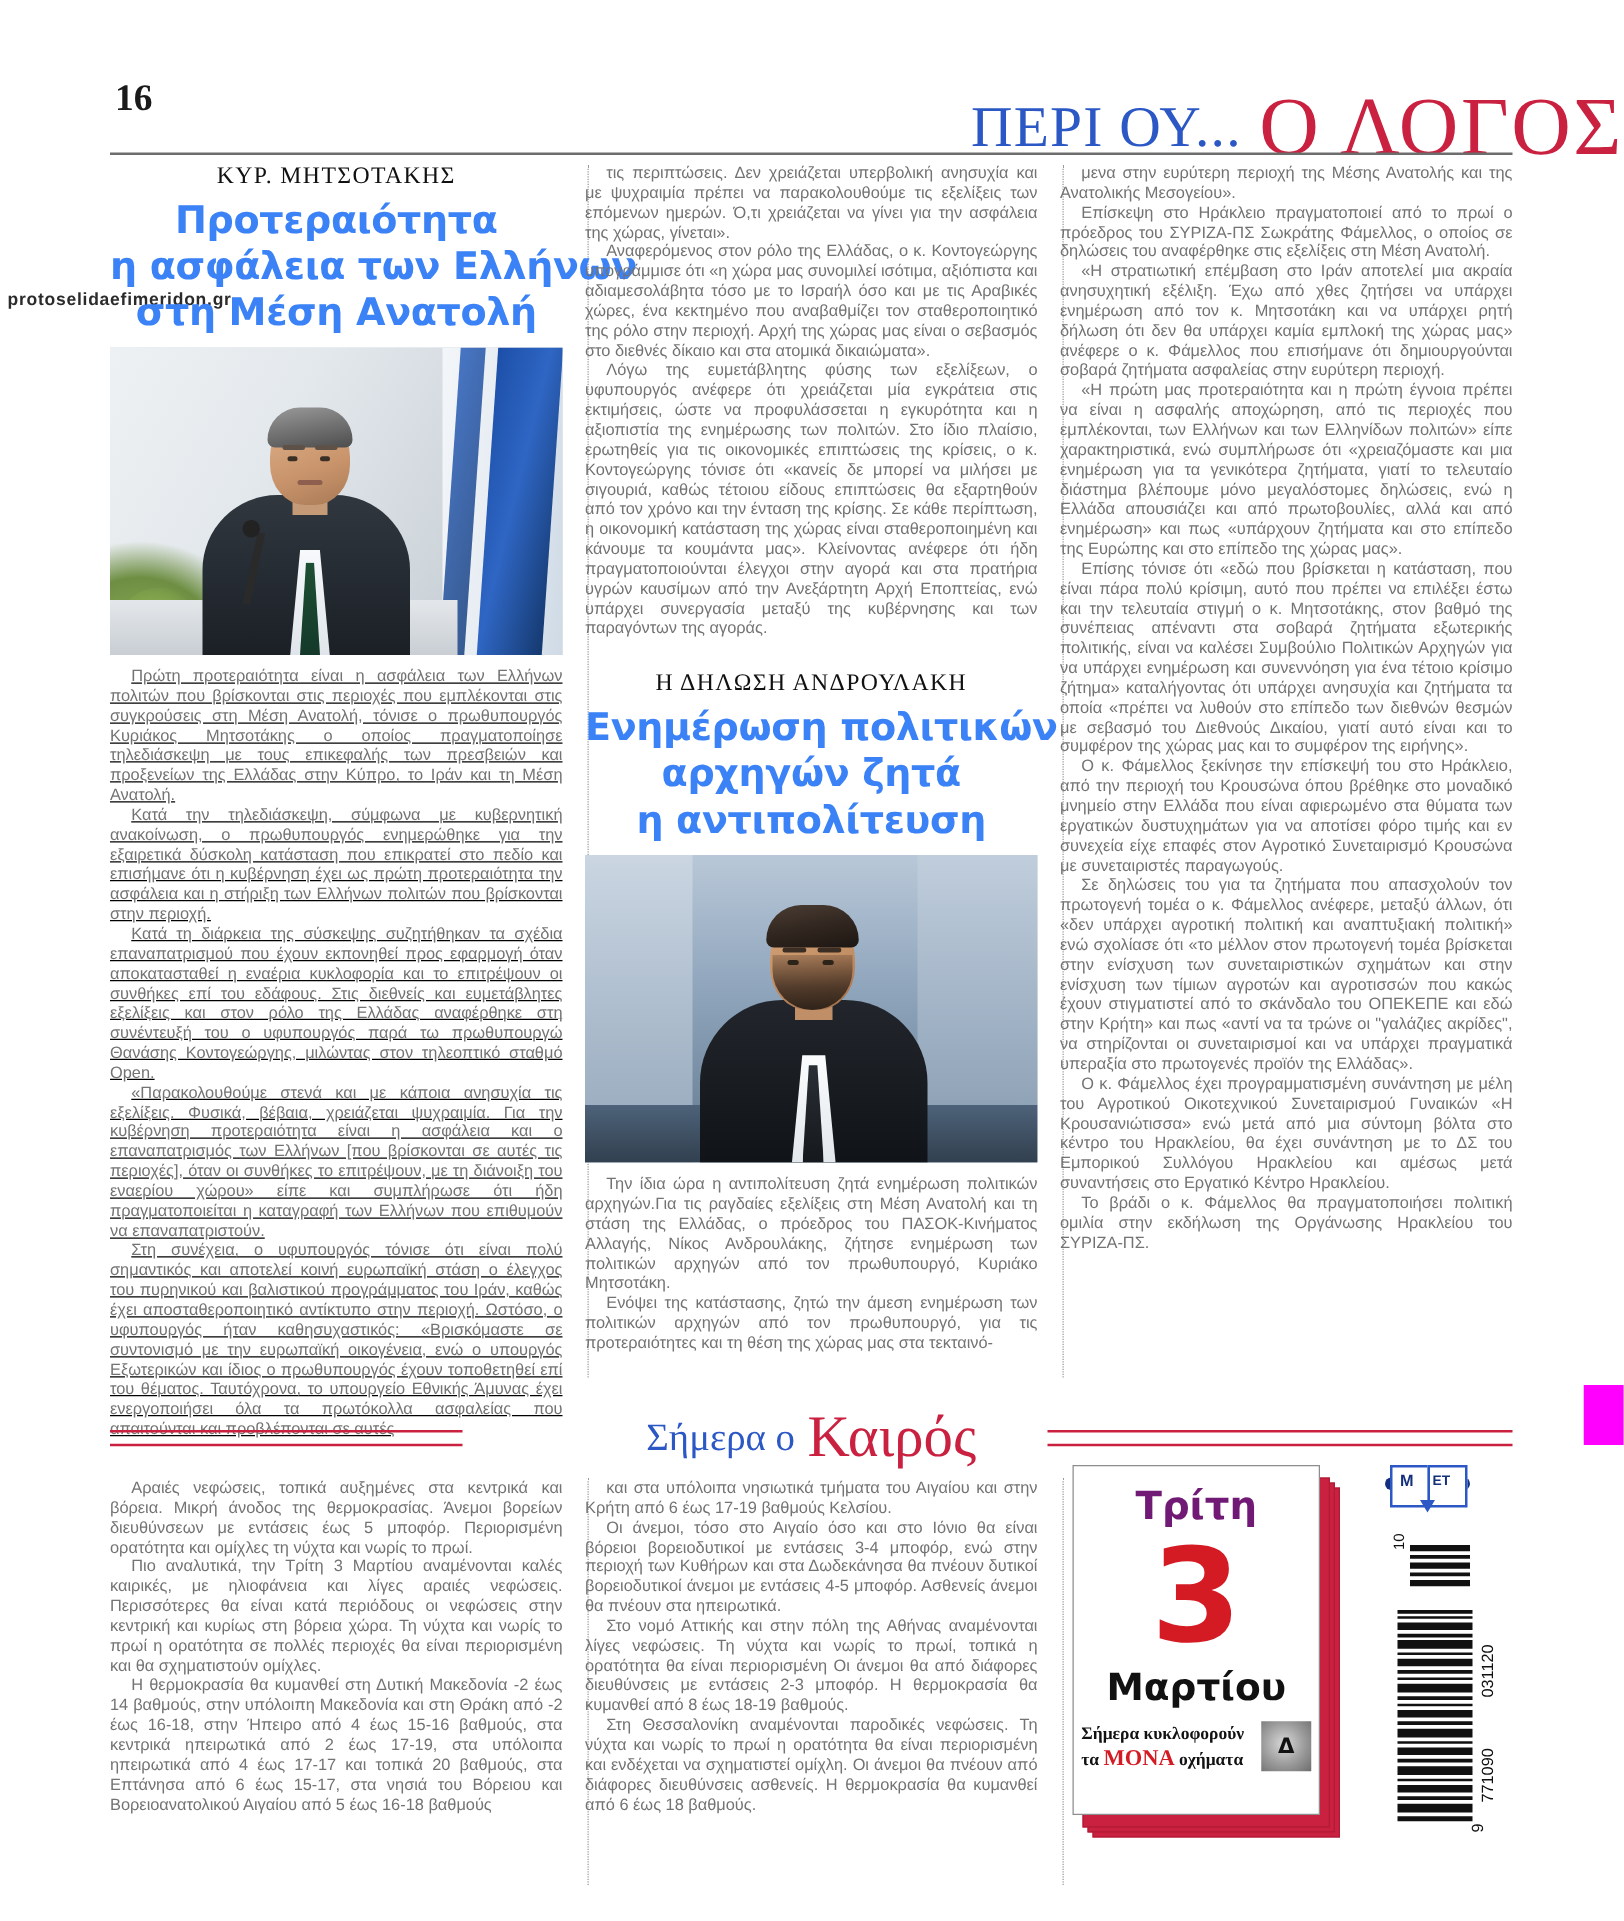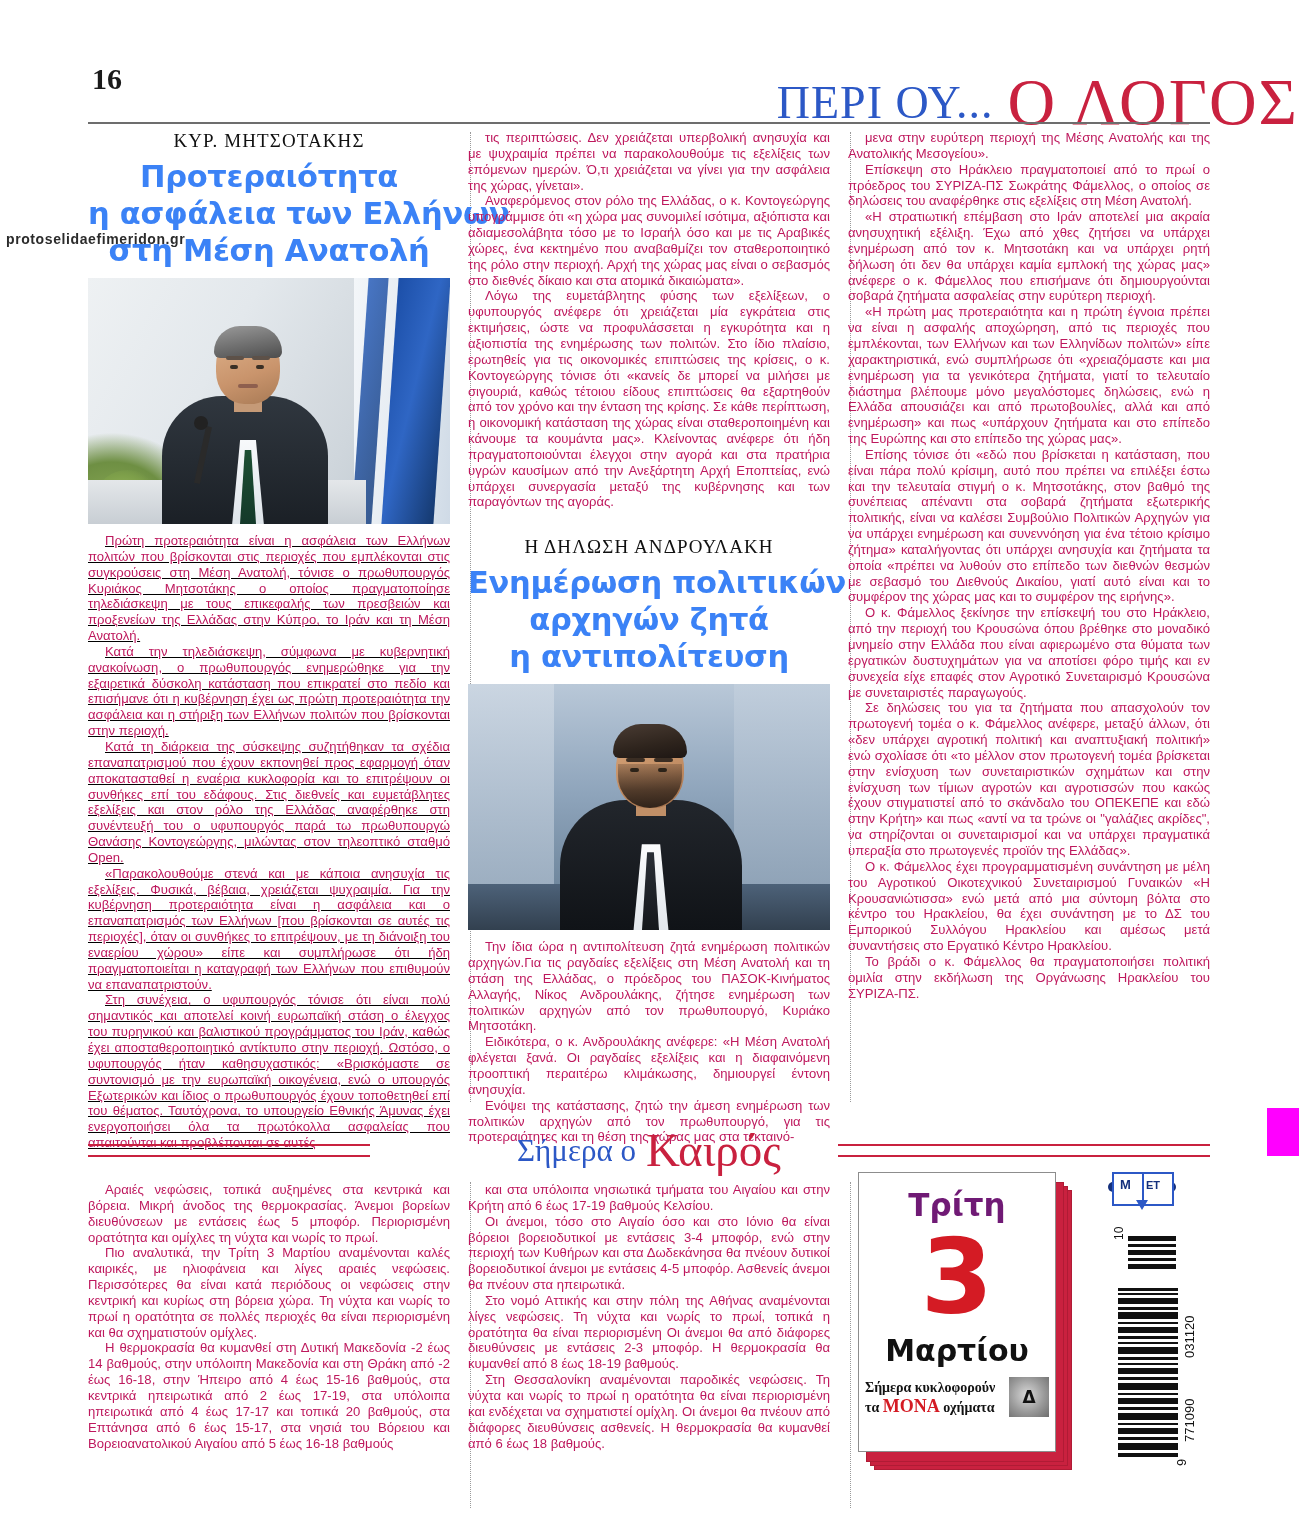--- a/index.html
+++ b/index.html
@@ -48,21 +48,21 @@
   .vline.v1{left:470px;}
   .vline.v2{left:850px;}
 
   p.body{
     margin:0;
     font-family:"Liberation Sans", sans-serif;
     font-size:13.1px;
     line-height:15.85px;
     text-align:justify;
     text-indent:17px;
-    color:#be185d;
+    color:#737373;
     hyphens:none;
   }
   p.body + p.body{margin-top:0;}
 
   
   .kicker{
     font-family:"Liberation Serif", serif;
     font-size:19px;letter-spacing:1.1px;
     text-align:center;color:#111;
     margin:0 0 6px 0;
@@ -301,21 +301,20 @@
         <div class="p2-beard"></div>
         <div class="p2-hair"></div>
         <div class="p2-brow" style="left:158px;bottom:168px;"></div>
         <div class="p2-brow" style="left:186px;bottom:168px;"></div>
         <div class="p2-eye" style="left:162px;bottom:158px;"></div>
         <div class="p2-eye" style="left:190px;bottom:158px;"></div>
       </div>
 
       <div style="margin-top:9px;">
         <p class="body">Την ίδια ώρα η αντιπολίτευση ζητά ενημέρωση πολιτικών αρχηγών.Για τις ραγδαίες εξελίξεις στη Μέση Ανατολή και τη στάση της Ελλάδας, ο πρόεδρος του ΠΑΣΟΚ-Κινήματος Αλλαγής, Νίκος Ανδρουλάκης, ζήτησε ενημέρωση των πολιτικών αρχηγών από τον πρωθυπουργό, Κυριάκο Μητσοτάκη.</p>
-        <p class="body">Ειδικότερα, ο κ. Ανδρουλάκης ανέφερε: «Η Μέση Ανατολή φλέγεται ξανά. Οι ραγδαίες εξελίξεις και η διαφαινόμενη προοπτική περαιτέρω κλιμάκωσης, δημιουργεί έντονη ανησυχία.</p>
         <p class="body">Ενόψει της κατάστασης, ζητώ την άμεση ενημέρωση των πολιτικών αρχηγών από τον πρωθυπουργό, για τις προτεραιότητες και τη θέση της χώρας μας στα τεκταινό-</p>
       </div>
     </div>
 
     <div class="col col3">
       <p class="body">μενα στην ευρύτερη περιοχή της Μέσης Ανατολής και της Ανατολικής Μεσογείου».</p>
       <p class="body">Επίσκεψη στο Ηράκλειο πραγματοποιεί από το πρωί ο πρόεδρος του ΣΥΡΙΖΑ-ΠΣ Σωκράτης Φάμελλος, ο οποίος σε δηλώσεις του αναφέρθηκε στις εξελίξεις στη Μέση Ανατολή.</p>
       <p class="body">«Η στρατιωτική επέμβαση στο Ιράν αποτελεί μια ακραία ανησυχητική εξέλιξη. Έχω από χθες ζητήσει να υπάρχει ενημέρωση από τον κ. Μητσοτάκη και να υπάρχει ρητή δήλωση ότι δεν θα υπάρχει καμία εμπλοκή της χώρας μας» ανέφερε ο κ. Φάμελλος που επισήμανε ότι δημιουργούνται σοβαρά ζητήματα ασφαλείας στην ευρύτερη περιοχή.</p>
       <p class="body">«Η πρώτη μας προτεραιότητα και η πρώτη έγνοια πρέπει να είναι η ασφαλής αποχώρηση, από τις περιοχές που εμπλέκονται, των Ελλήνων και των Ελληνίδων πολιτών» είπε χαρακτηριστικά, ενώ συμπλήρωσε ότι «χρειαζόμαστε και μια ενημέρωση για τα γενικότερα ζητήματα, γιατί το τελευταίο διάστημα βλέπουμε μόνο μεγαλόστομες δηλώσεις, ενώ η Ελλάδα απουσιάζει και από πρωτοβουλίες, αλλά και από ενημέρωση» και πως «υπάρχουν ζητήματα και στο επίπεδο της Ευρώπης και στο επίπεδο της χώρας μας».</p>
       <p class="body">Επίσης τόνισε ότι «εδώ που βρίσκεται η κατάσταση, που είναι πάρα πολύ κρίσιμη, αυτό που πρέπει να επιλέξει έστω και την τελευταία στιγμή ο κ. Μητσοτάκης, στον βαθμό της συνέπειας απέναντι στα σοβαρά ζητήματα εξωτερικής πολιτικής, είναι να καλέσει Συμβούλιο Πολιτικών Αρχηγών για να υπάρχει ενημέρωση και συνεννόηση για ένα τέτοιο κρίσιμο ζήτημα» καταλήγοντας ότι υπάρχει ανησυχία και ζητήματα τα οποία «πρέπει να λυθούν στο επίπεδο των διεθνών θεσμών με σεβασμό του Διεθνούς Δικαίου, γιατί αυτό είναι και το συμφέρον της χώρας μας και το συμφέρον της ειρήνης».</p>

